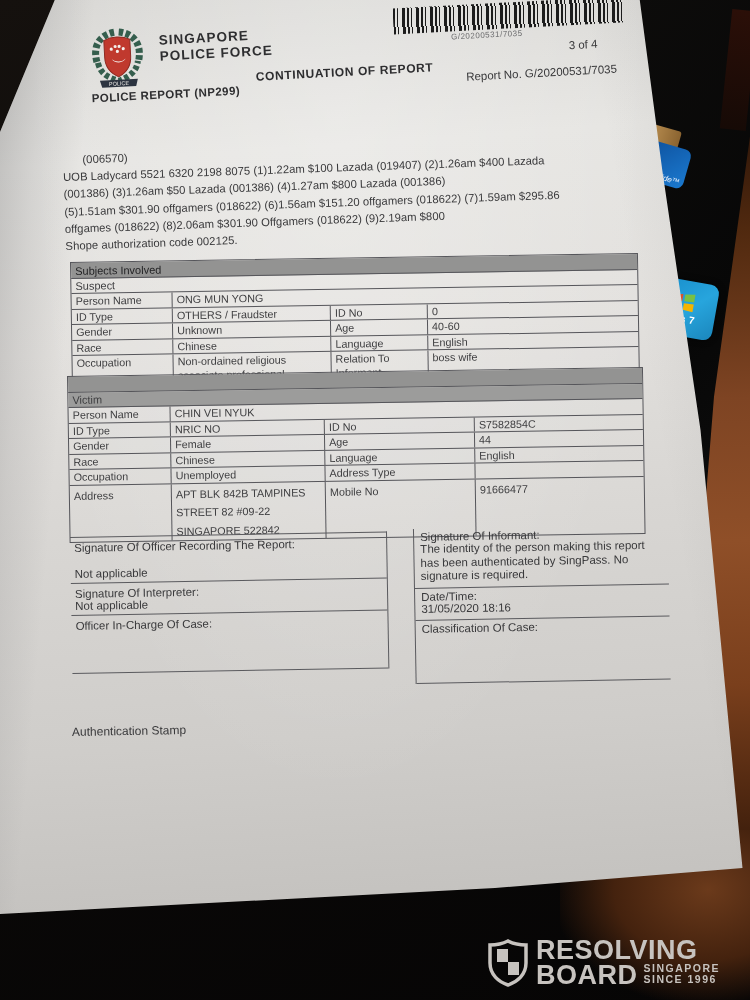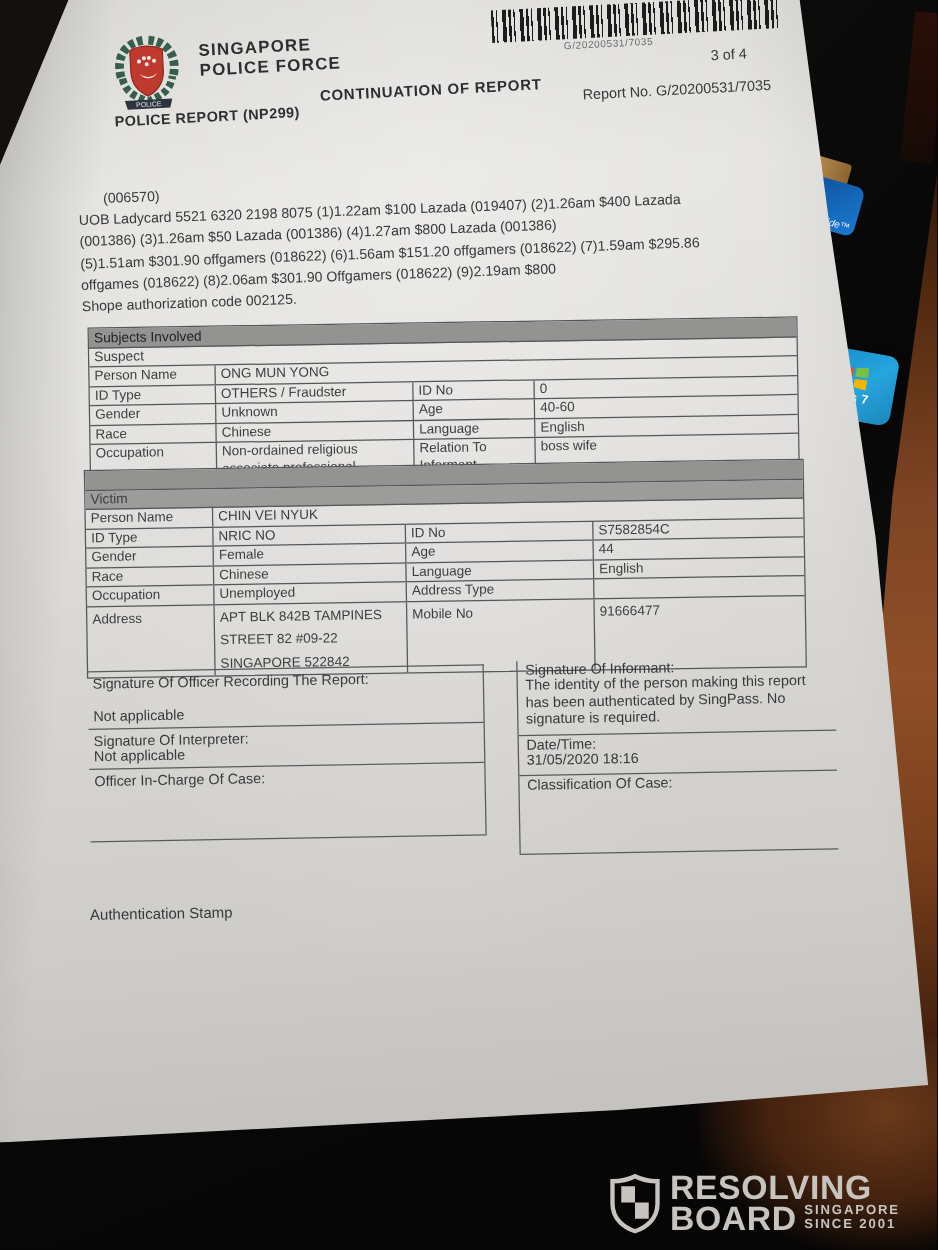--- a/index.html
+++ b/index.html
@@ -260,18 +260,18 @@
       <path d="M20 2 C26 5 33 6 38 6 L38 24 C38 36 29 43 20 46 C11 43 2 36 2 24 L2 6 C7 6 14 5 20 2 Z" fill="none" stroke="#c7c3bf" stroke-width="3.5"></path>
       <rect x="9" y="10" width="11" height="13" fill="#c7c3bf"></rect>
       <rect x="20" y="23" width="11" height="13" fill="#c7c3bf"></rect>
     </svg>
     <div class="wm-text">
       <div class="l1">RESOLVING</div>
       <div class="wm-row">
         <span class="l1">BOARD</span>
         <span class="wm-tag">
           <span>SINGAPORE</span><br>
-          <span>SINCE 2001</span>
+          <span>SINCE 1996</span>
         </span>
       </div>
     </div>
   </div>
 </div>
 
 </body></html>

